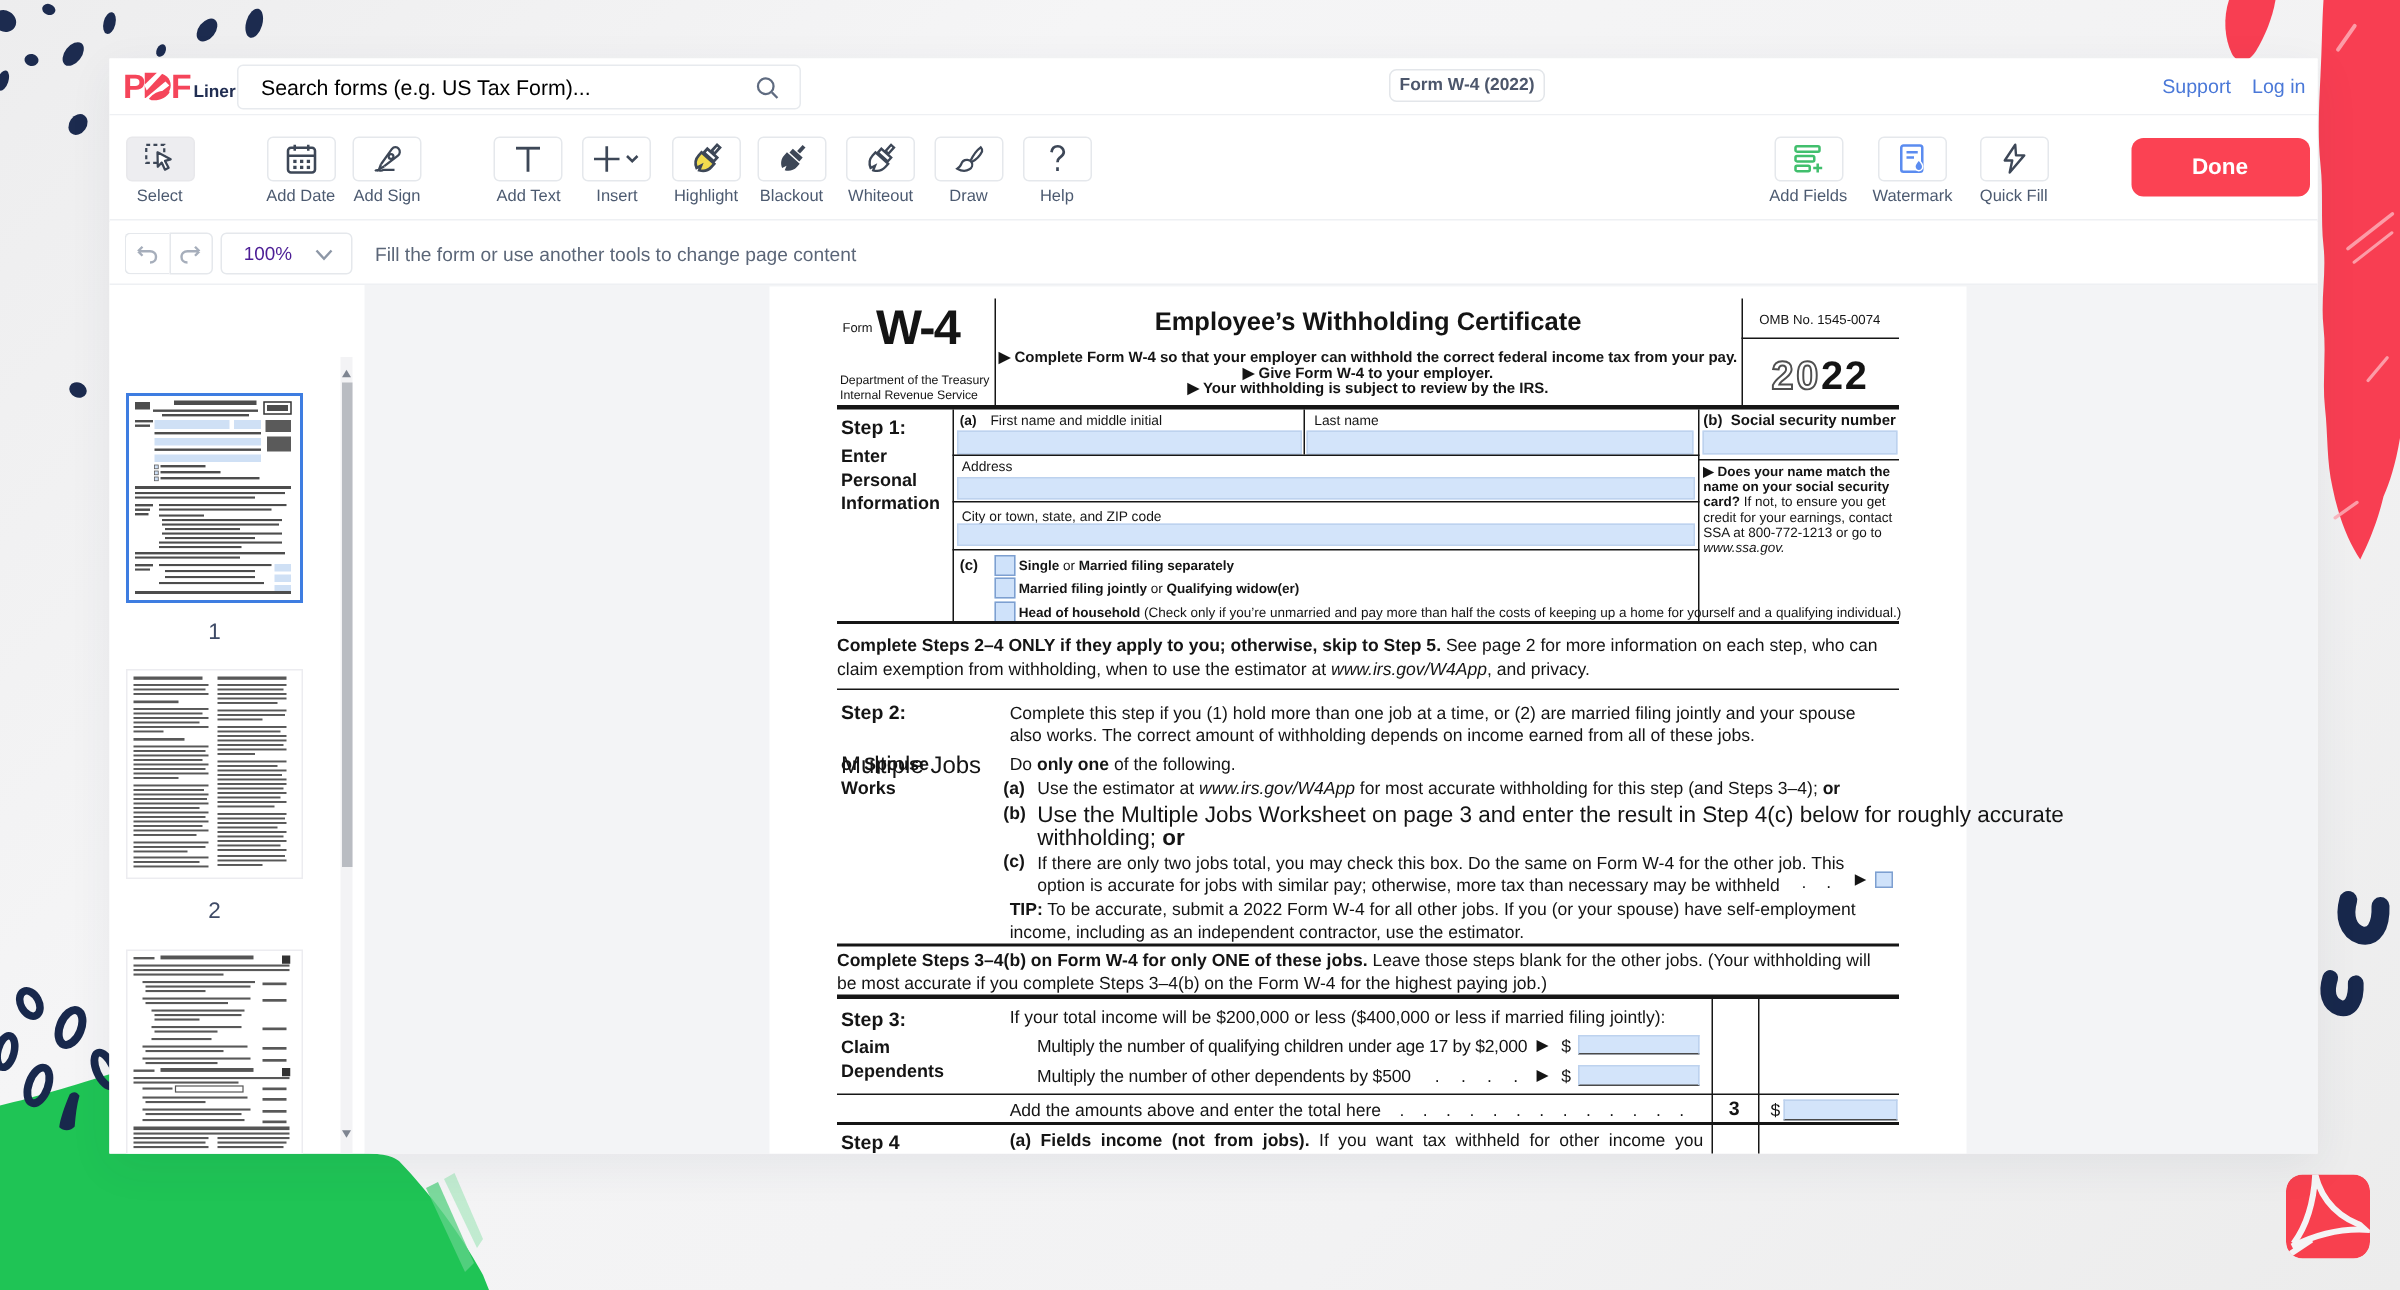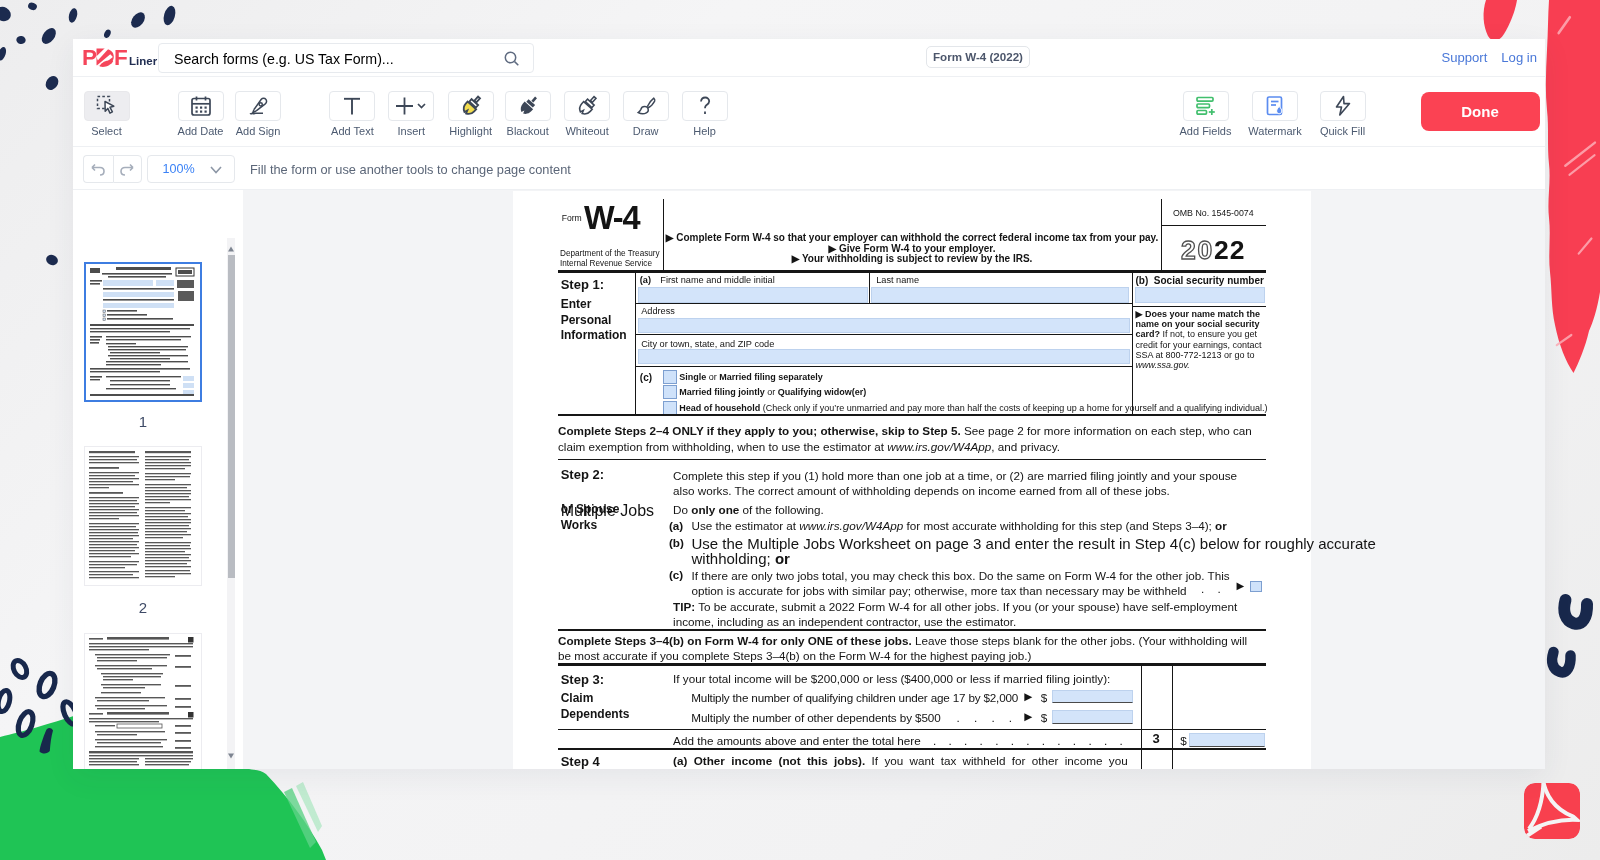--- a/index.html
+++ b/index.html
@@ -23,21 +23,21 @@
 .tbtn.active { background:#ededf0; border-color:#e8e8eb; }
 .tlabel { position:absolute; top:48px; font-size:11px; color:#4c5a70; text-align:center; white-space:nowrap; }
 .ticon { position:absolute; left:50%; top:50%; transform:translate(-50%,-50%); }
 #done { position:absolute; left:1347.5px; top:15px; width:119px; height:39px; background:#fb4253; border-radius:8px;
         color:#fff; font-weight:bold; font-size:15px; text-align:center; line-height:39px; }
 
 #subbar { position:absolute; left:0; top:109px; width:100%; height:42px; background:#fff; border-bottom:1px solid #eef0f3; }
 .sbtn { position:absolute; top:7px; height:28px; border:1px solid #e5e8ec; background:#fff; }
 #undo { left:10px; width:29.5px; border-radius:4px 0 0 4px; border-right:none;}
 #redo { left:39.5px; width:29.5px; border-radius:0 4px 4px 0; }
-#zoomsel { left:73.5px; width:88px; border-radius:4px; font-size:12.6px; color:#3b82f6; }
+#zoomsel { left:73.5px; width:88px; border-radius:4px; font-size:12.6px; color:#4c1d95; }
 #hinttext { position:absolute; left:177px; top:14px; font-size:12.8px; color:#5b6678; }
 #gridwrap { position:absolute; right:7px; top:0; width:160px; height:42px; }
 #showgrid { position:absolute; right:39px; top:14px; font-size:12.4px; font-weight:bold; color:#4a5263; }
 #toggle { position:absolute; right:0px; top:13px; width:31px; height:16px; background:#d9dce3; border-radius:8px; }
 #toggle .knob { position:absolute; left:4px; top:3px; width:10px; height:10px; border-radius:50%; background:#fff; }
 
 #content { position:absolute; left:0; top:151px; width:100%; height:579px; background:#f3f4f6; }
 #sidebar { position:absolute; left:0; top:0; width:170px; height:100%; background:#fff; overflow:hidden; }
 #sidehead { position:absolute; left:0; top:0; width:170px; height:47px; border-bottom:1px solid #eef0f3; background:#fff;}
 #backbtn { position:absolute; left:0; top:0; width:33px; height:47px; border-right:1px solid #eef0f3; }
@@ -298,20 +298,21 @@
   <div id="content">
     <div id="main">
       <div id="paper">
           <div id="form">
         <div class="t" style="left:3.7px;top:22px;font-size:8.6px;">Form</div>
         <div class="t" style="left:26px;top:8.5px;font-size:32.5px;font-weight:bold;letter-spacing:-1.2px;">W-4</div>
         <div class="t" style="left:2px;top:57.5px;font-size:8.2px;">Department of the Treasury</div>
         <div class="t" style="left:2px;top:67.8px;font-size:8.2px;">Internal Revenue Service</div>
         <div class="lnk" style="left:105px;top:8px;width:1px;height:71.8px"></div>
         <div class="lnk" style="left:603px;top:8px;width:1px;height:71.8px"></div>
+        <div class="t" style="left:105px;top:13.6px;font-size:17px;font-weight:bold;width:498px;text-align:center;">Employee’s Withholding Certificate</div>
         <div class="t" style="left:105px;top:41.3px;font-size:10px;font-weight:bold;width:498px;text-align:center;">▶ Complete Form W-4 so that your employer can withhold the correct federal income tax from your pay.</div>
         <div class="t" style="left:105px;top:51.7px;font-size:10px;font-weight:bold;width:498px;text-align:center;">▶ Give Form W-4 to your employer.</div>
         <div class="t" style="left:105px;top:62.1px;font-size:10px;font-weight:bold;width:498px;text-align:center;">▶ Your withholding is subject to review by the IRS.</div>
         <div class="t" style="left:603px;top:16.5px;font-size:8.8px;width:104.5px;text-align:center;">OMB No. 1545-0074</div>
         <div class="lnk" style="left:603px;top:34px;width:104.5px;height:1px"></div>
         <div class="t" style="left:603px;top:44px;font-size:26.5px;font-weight:bold;width:104.5px;text-align:center;"><span style="color:#fff;-webkit-text-stroke:1.3px #4f4f4f;letter-spacing:1.8px">20</span><span style="letter-spacing:1px">22</span></div>
         <div class="lnk" style="left:0px;top:79.3px;width:707.5px;height:2.3px"></div>
         <div class="lnk" style="left:77px;top:81.6px;width:1px;height:141.2px"></div>
         <div class="lnk" style="left:573.5px;top:81.6px;width:1px;height:141.2px"></div>
         <div class="t" style="left:2.7px;top:85.5px;font-size:13px;font-weight:bold;">Step 1:</div>
@@ -381,21 +382,21 @@
         <div class="t" style="left:466.3px;top:519.2px;font-size:10.5px;">▶</div>
         <div class="t" style="left:482.8px;top:520.3px;font-size:11.7px;">$</div>
         <div class="blue" style="left:494.3px;top:519.3px;width:80.5px;height:13.5px;border-bottom:1px solid #4a4a4a;"></div>
         <div class="lnk" style="left:0px;top:537.6px;width:707.5px;height:1px"></div>
         <div class="t" style="left:115.1px;top:543.4px;font-size:11.7px;">Add the amounts above and enter the total here</div>
         <div class="t" style="left:582.5px;top:539.5px;font-size:13px;font-weight:bold;width:31.3px;text-align:center;">3</div>
         <div class="t" style="left:622.3px;top:543px;font-size:11.7px;">$</div>
         <div class="blue" style="left:631.1px;top:542.2px;width:75.8px;height:13.9px;border-bottom:1px solid #4a4a4a;"></div>
         <div class="lnk" style="left:0px;top:556.9px;width:707.5px;height:2.3px"></div>
         <div class="t" style="left:2.7px;top:563px;font-size:13px;font-weight:bold;">Step 4</div>
-        <div class="t" style="left:115.1px;top:563.3px;font-size:11.7px;word-spacing:3.1px;"><b>(a) Other income (not this jobs).</b> If you want tax withheld for other income you</div>
+        <div class="t" style="left:115.1px;top:563.3px;font-size:11.7px;word-spacing:3.1px;"><b>(a) Fields income (not from jobs).</b> If you want tax withheld for other income you</div>
       </div>
         </div>
     </div>
     <div id="sidebar">
       <div id="thumbs">
         <div class="thumb sel" style="top:72px">
           <svg width="114" height="136" viewBox="0 0 114 136">
             <g fill="#4d4d4d">
               <rect x="4" y="4" width="10" height="5"></rect>
                 <rect x="30" y="3" width="55" height="3"></rect>

